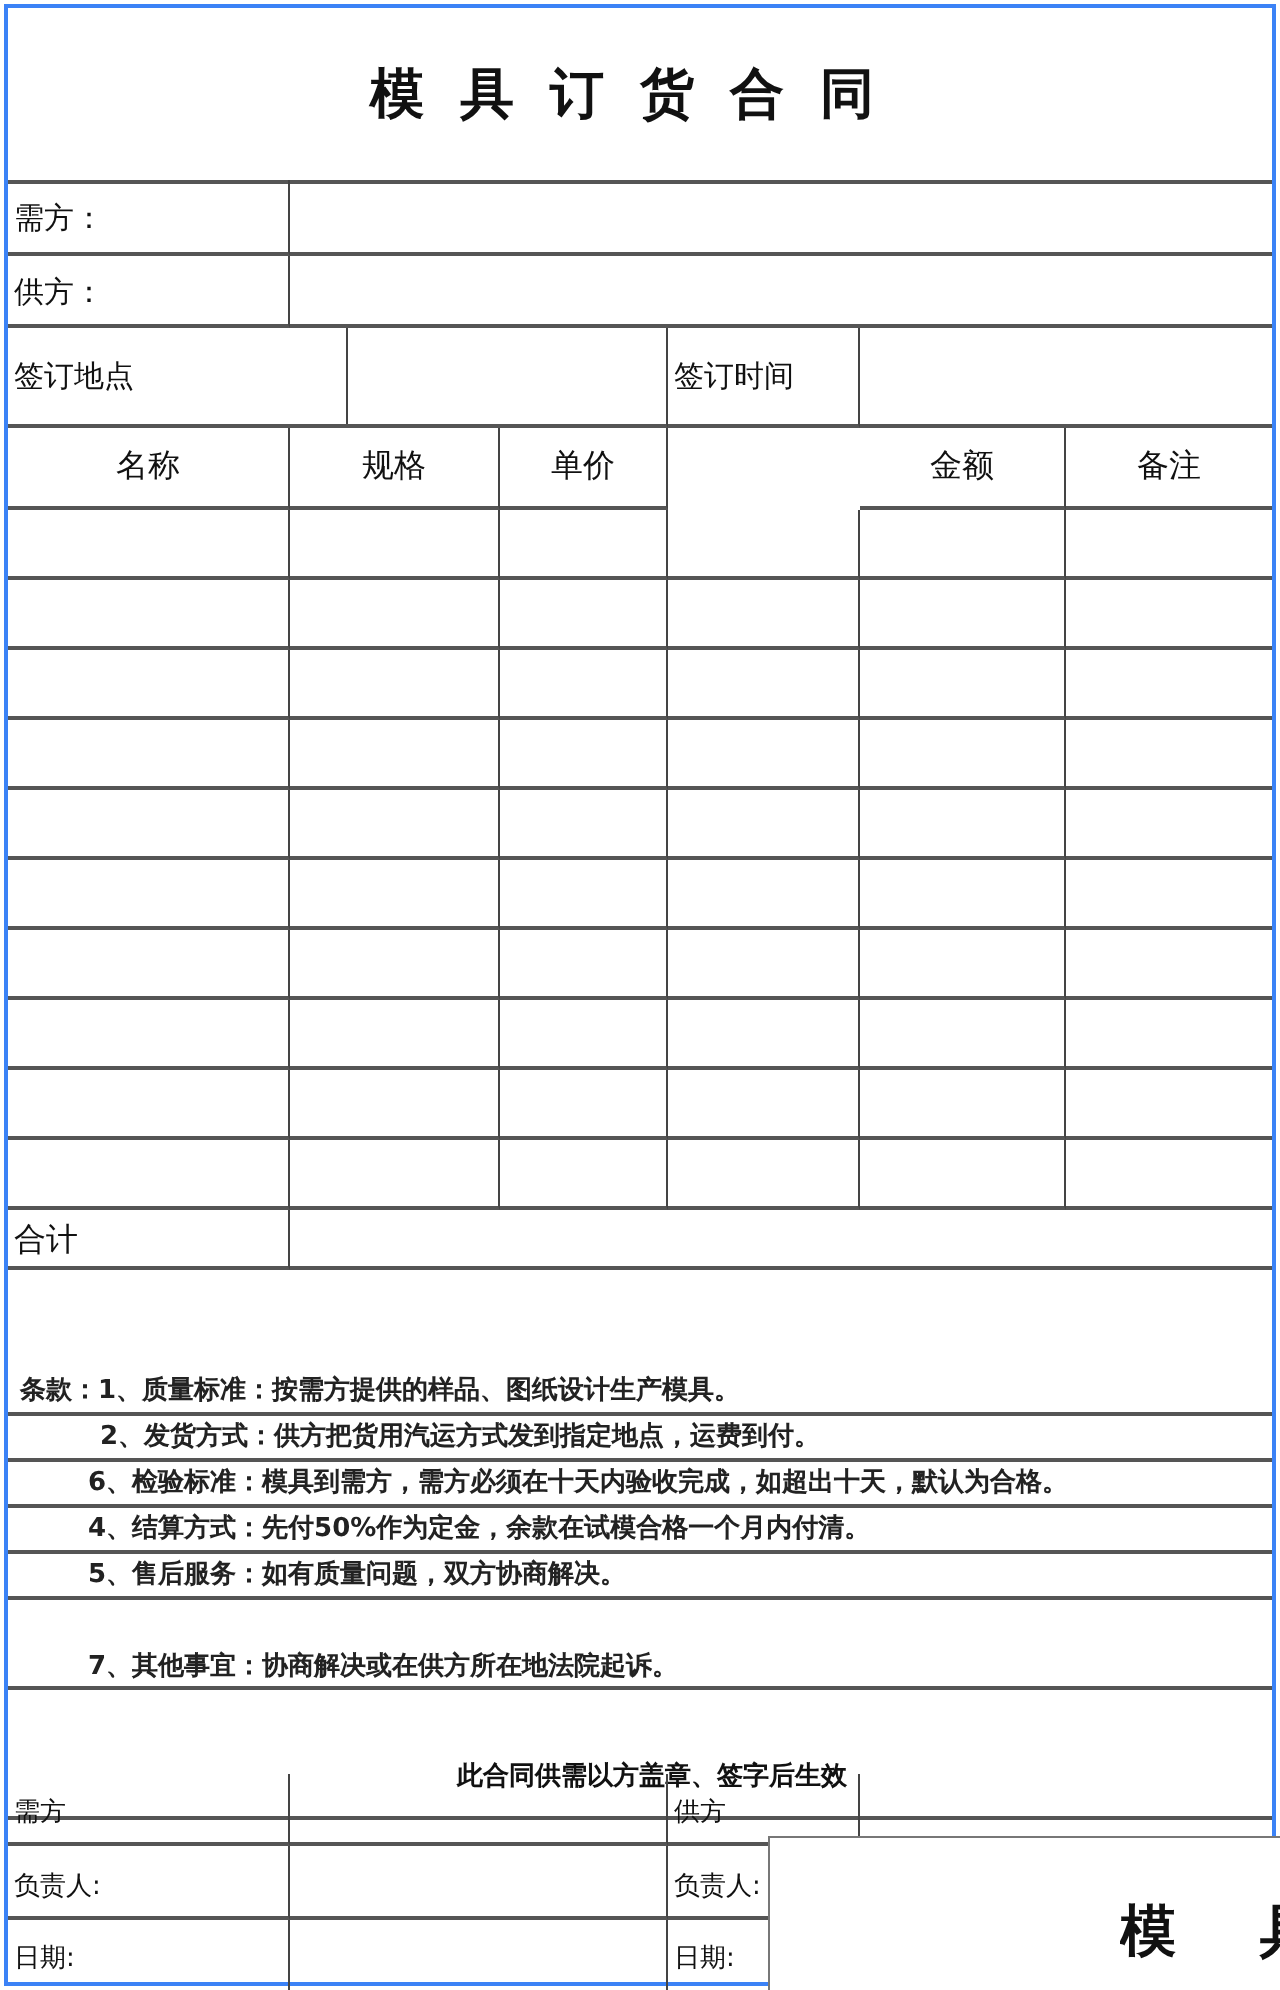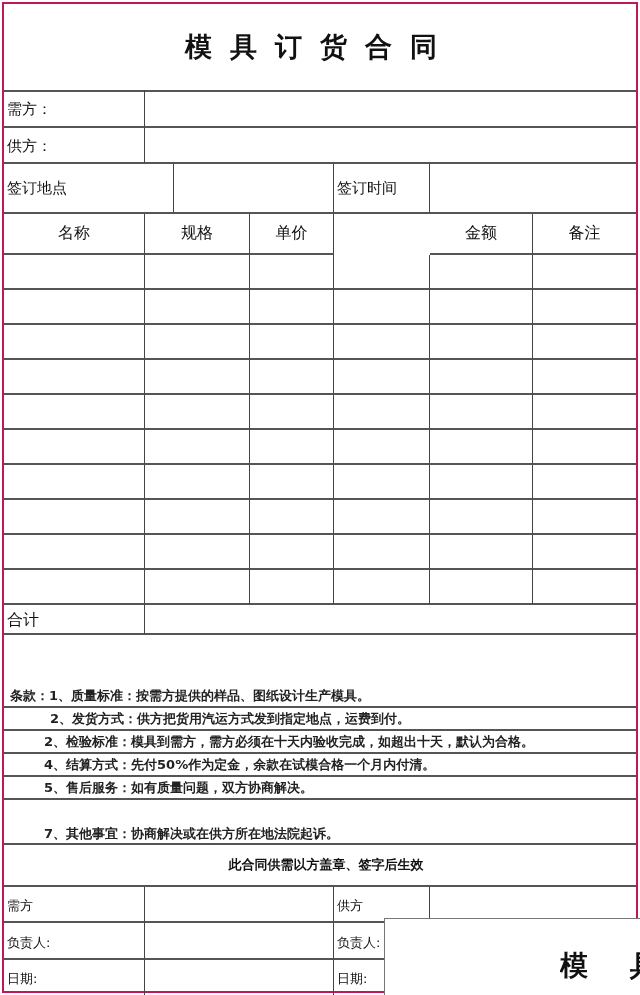--- a/index.html
+++ b/index.html
@@ -1,19 +1,19 @@
 <!DOCTYPE html>
 <html><head>
 <meta charset="utf-8">
 <style>
   html, body { margin:0; padding:0; background:#fff; }
   body { width:640px; height:995px; position:relative; overflow:hidden;
          font-family:"DejaVu Sans", "Liberation Sans", sans-serif; color:#111; }
   .sheet { position:absolute; left:2px; top:2px; width:636px; height:991px;
-           border:2px solid #be185d; box-sizing:border-box; }
+           border:2px solid #3b82f6; box-sizing:border-box; }
   .cell { position:absolute; box-sizing:border-box; border-right:1.5px solid #444; border-bottom:2px solid #555; }
   .noR { border-right:none; }
   .lbl { position:absolute; font-size:15px; white-space:nowrap; }
   .ctr { display:flex; align-items:center; justify-content:center; font-size:16px; }
   .title { position:absolute; left:0; top:0; width:632px; height:86px; border-bottom:2px solid #555;
            display:flex; align-items:center; justify-content:center;
            font-family:"DejaVu Serif", "Liberation Serif", serif; font-size:27px; font-weight:bold; letter-spacing:18px; }
   .term { position:absolute; left:0; width:632px; height:23px; border-bottom:2px solid #555; box-sizing:border-box;
           font-size:13px; line-height:21px; white-space:nowrap; font-weight:bold; color:#222; }
   .overlay { position:absolute; left:384px; top:918px; width:256px; height:77px; background:#fff;
@@ -117,26 +117,26 @@
     </div>
 
   <div class="cell" style="left:0;top:601px;width:141px;height:30px;">
     <span class="lbl" style="left:3px;top:5px;font-size:16px;">合计</span>
   </div>
   <div class="cell noR" style="left:141px;top:601px;width:491px;height:30px;"></div>
 
 
   <div class="term" style="top:681px;padding-left:6px;">条款：1、质量标准：按需方提供的样品、图纸设计生产模具。</div>
   <div class="term" style="top:704px;padding-left:46px;">2、发货方式：供方把货用汽运方式发到指定地点，运费到付。</div>
-  <div class="term" style="top:727px;padding-left:40px;">2、检验标准：模具到需方，需方必须在十天内验收完成，如超出十天，默认为合格。</div>
+  <div class="term" style="top:727px;padding-left:40px;">6、检验标准：模具到需方，需方必须在十天内验收完成，如超出十天，默认为合格。</div>
   <div class="term" style="top:750px;padding-left:40px;">4、结算方式：先付50%作为定金，余款在试模合格一个月内付清。</div>
   <div class="term" style="top:773px;padding-left:40px;">5、售后服务：如有质量问题，双方协商解决。</div>
   <div class="term" style="top:819px;padding-left:40px;height:22px;">7、其他事宜：协商解决或在供方所在地法院起诉。</div>
 
-  <div class="cell ctr noR" style="left:0;top:841px;width:632px;height:42px;font-size:13px;font-weight:bold;padding-left:12px;">此合同供需以方盖章、签字后生效</div>
+  <div class="cell ctr noR" style="left:0;top:864px;width:632px;height:42px;font-size:13px;font-weight:bold;padding-left:12px;">此合同供需以方盖章、签字后生效</div>
 
   <div class="cell" style="left:0;top:883px;width:141px;height:36px;">
     <span class="lbl" style="left:3px;top:10px;font-size:13px;">需方</span>
   </div>
   <div class="cell" style="left:141px;top:883px;width:189px;height:36px;"></div>
   <div class="cell" style="left:330px;top:883px;width:96px;height:36px;">
     <span class="lbl" style="left:3px;top:10px;font-size:13px;">供方</span>
   </div>
   <div class="cell noR" style="left:426px;top:883px;width:206px;height:36px;"></div>
 

